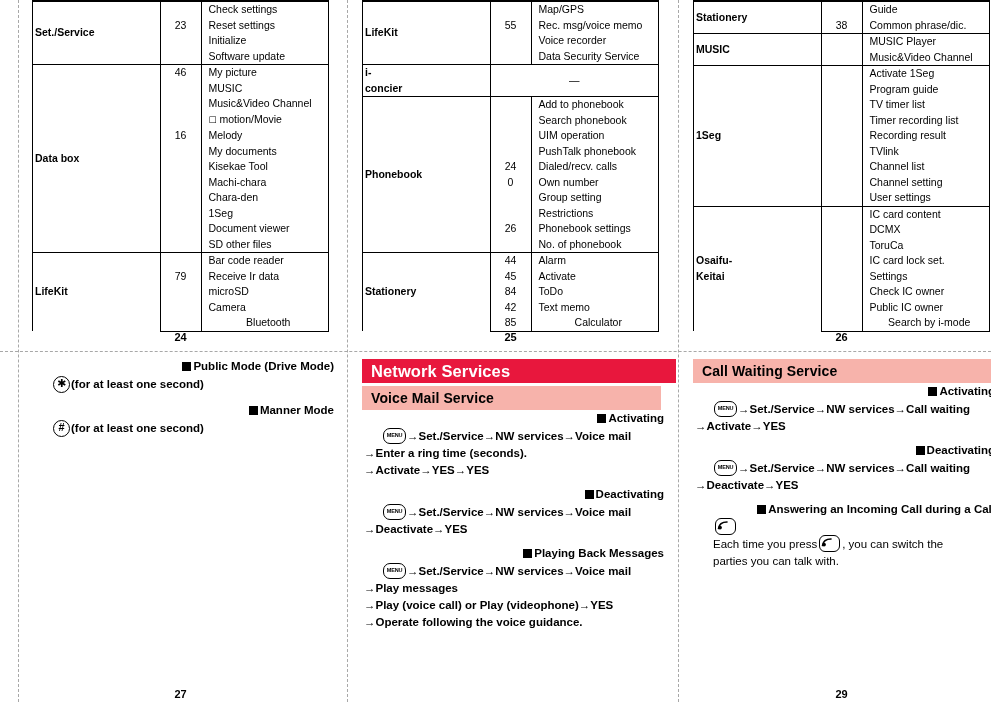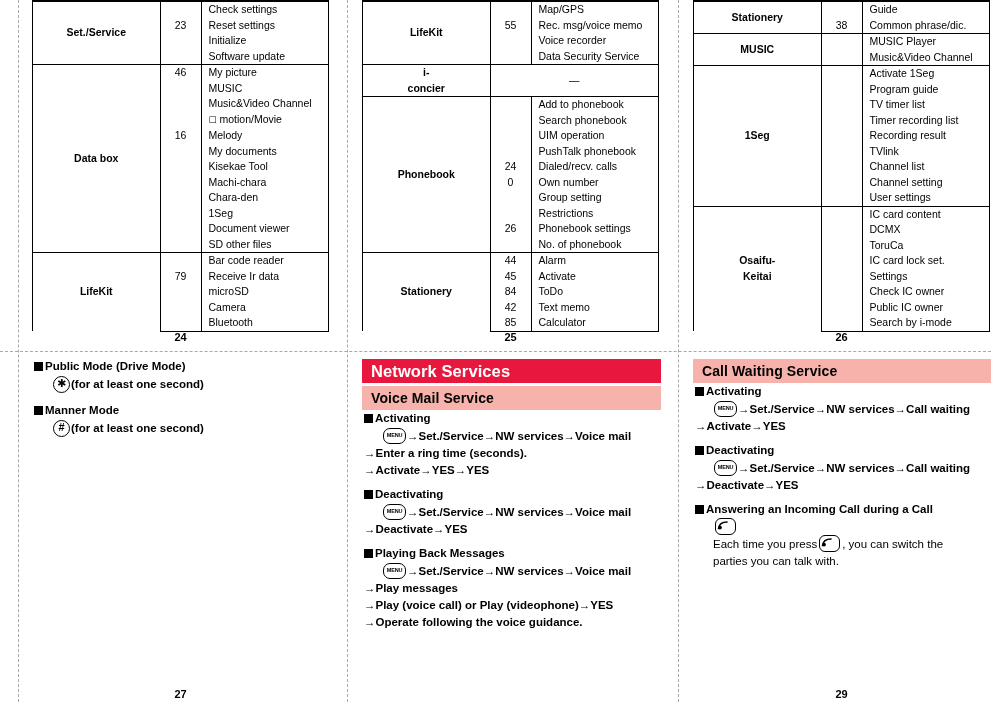--- a/index.html
+++ b/index.html
@@ -15,53 +15,53 @@
   .cut-h{position:absolute;left:0;right:0;height:0;border-top:1px dashed #a8a8a8;}
 
   
   .tblwrap{position:absolute;}
   table.menu{border-collapse:collapse;table-layout:fixed;width:100%;}
   table.menu td{
     font-size:10.5px;line-height:15.5px;padding:0 0 0 5px;
     vertical-align:middle;border:0;height:15.5px;
   }
   table.menu td.cat{
-    font-weight:bold;text-align:center;padding:0 2px;
+    font-weight:bold;padding:0 2px;
     border-right:1px solid #000;
   }
   table.menu td.num{
     text-align:center;padding:0;width:40px;
     border-right:1px solid #000;font-size:10.5px;
   }
   table.menu td.item{padding-left:7px;}
   table.menu td.dash{text-align:center;padding:0;}
   table.menu tr.grp-first td{border-top:1px solid #000;}
   table.menu{border-left:1px solid #000;border-right:1px solid #000;}
   table.menu tr.top td{border-top:2.5px solid #000;}
-  table.menu tr.last td{border-bottom:1.5px solid #000;}
+  table.menu tr.last td{border-bottom:1.5px solid #000;text-align:center;}
   .pagenum{
     position:absolute;text-align:center;font-size:11px;font-weight:bold;
   }
 
   
   .bar-main{
     position:absolute;background:#e8173d;color:#fff;font-weight:bold;
-    font-size:16.5px;line-height:22px;height:22px;padding:1px 0 1px 9px;
+    font-size:16.5px;line-height:22px;height:22px;padding:1px 15px 1px 9px;
     letter-spacing:.1px;
   }
   .bar-sub{
     position:absolute;background:#f7b3ab;color:#000;font-weight:bold;
     font-size:14px;line-height:22px;height:22px;padding:1px 0 1px 9px;
     letter-spacing:.1px;
   }
 
   
   .block{position:absolute;font-size:11.5px;line-height:16px;}
   .sect{font-weight:bold;font-size:11.5px;line-height:17px;margin:0 0 1px 0;
-        display:flex;align-items:center;}
+        display:flex;align-items:center;justify-content:flex-end;}
   .sq{display:inline-block;width:9px;height:9px;background:#000;margin-right:2px;flex:none;}
   .steps{margin:0 0 7px 0;}
   .step{font-weight:bold;font-size:11.5px;line-height:17px;
         display:flex;align-items:center;flex-wrap:wrap;}
   .step.ind{padding-left:18px;}
   .step.noind{padding-left:0px;}
   .plain{font-weight:normal;}
 
   
   .key{

